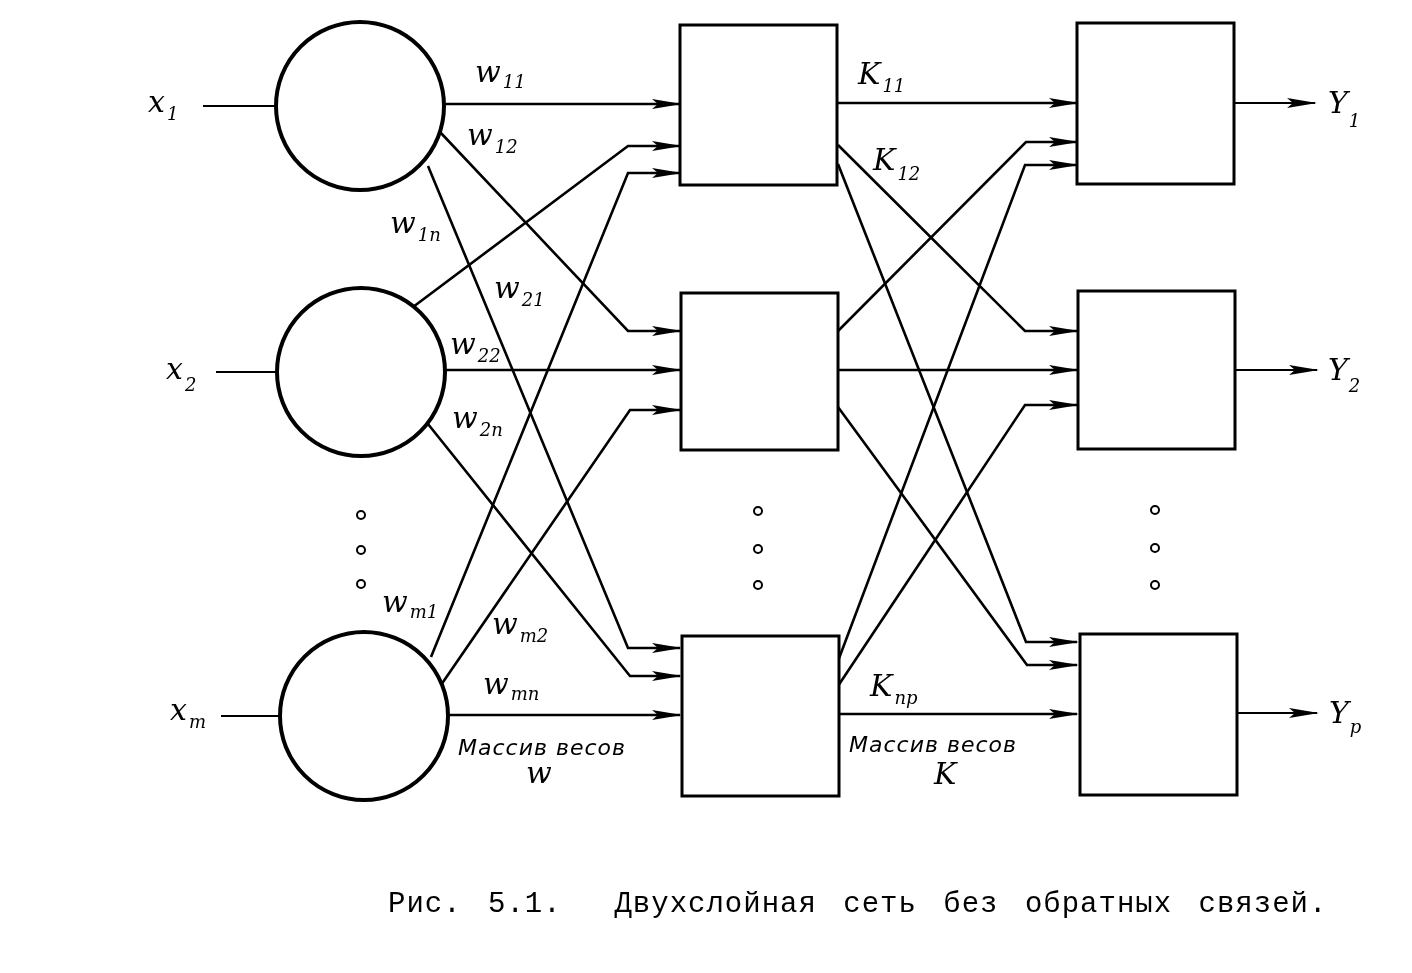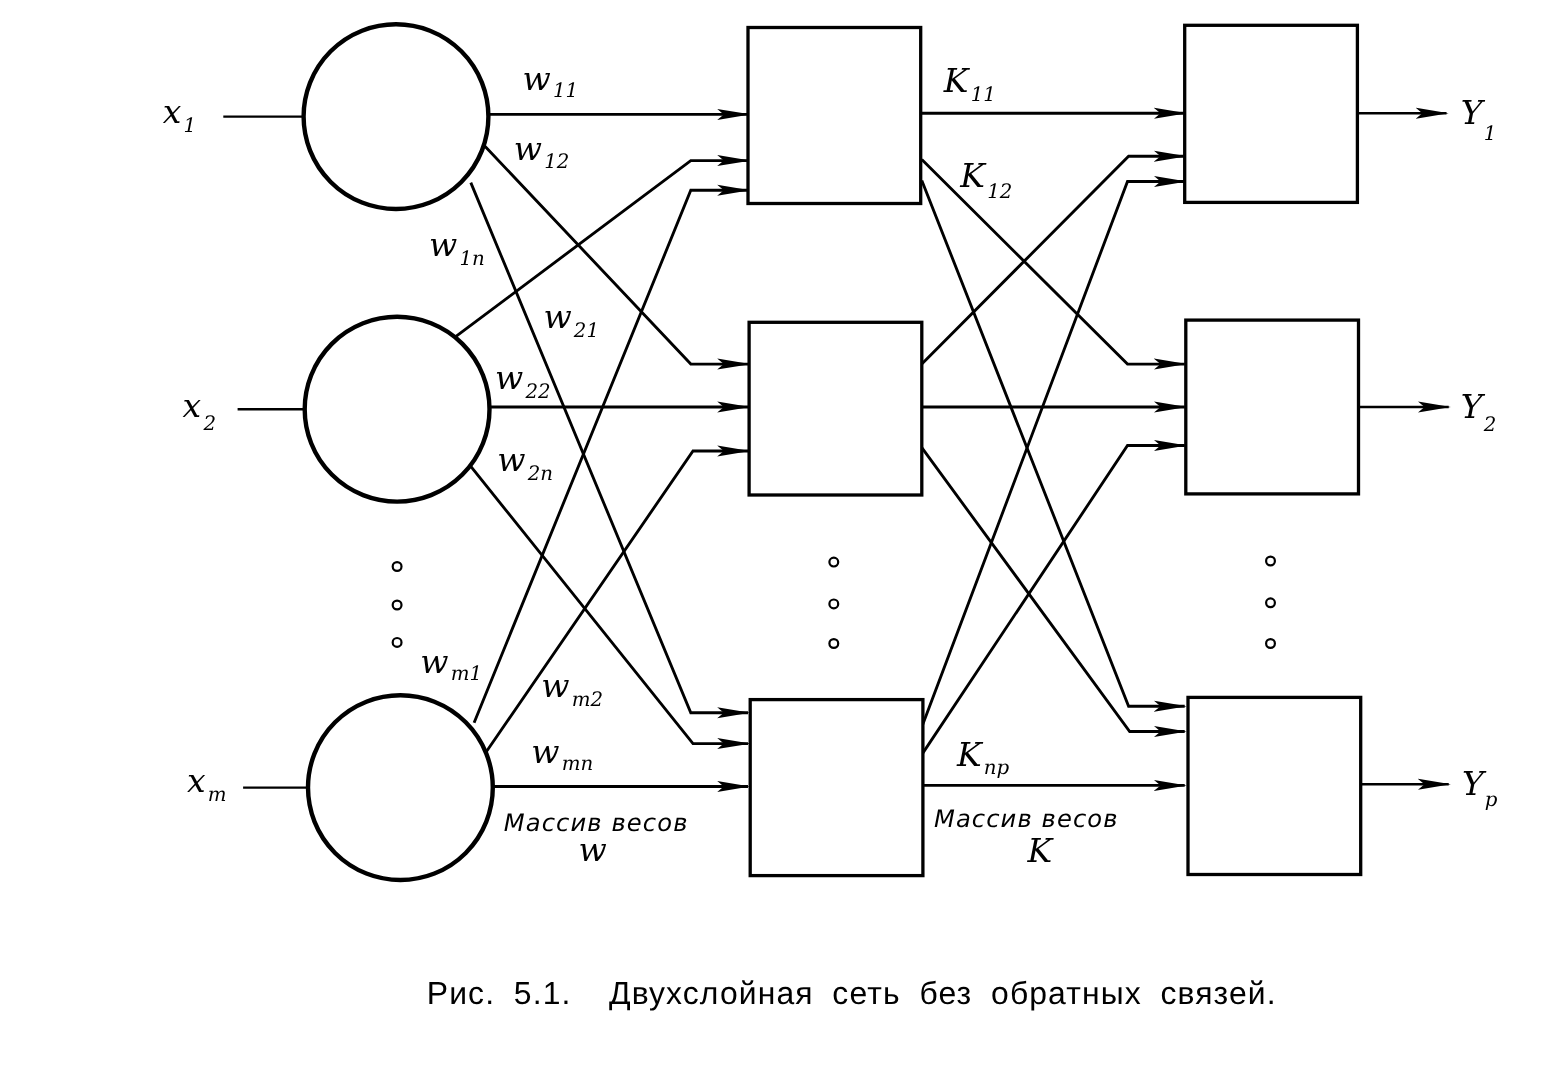--- a/index.html
+++ b/index.html
@@ -7,21 +7,21 @@
     #diagram { position: absolute; left: 0; top: 0; width: 1412px; height: 973px; }
     .wire { stroke: #000; stroke-width: 2.6; fill: none; stroke-linejoin: miter; }
     .thin { stroke: #000; stroke-width: 2.2; fill: none; }
     .node-circle { stroke: #000; stroke-width: 4; fill: #fff; }
     .node-box { stroke: #000; stroke-width: 3; fill: #fff; }
     .ell { stroke: #000; stroke-width: 2; fill: #fff; }
     .lbl { font-family: "DejaVu Serif", serif; font-style: italic; fill: #000; }
     .main { font-size: 30px; }
     .sub { font-size: 18px; }
     .arr-caption { font-family: "DejaVu Sans", sans-serif; font-style: italic; font-size: 22px; letter-spacing: 1px; fill: #000; }
-    .caption { position: absolute; left: 388px; top: 888px; font-family: Liberation Sans, sans-serif; font-size: 29px; letter-spacing: 1px; word-spacing: 8px; color: #000; white-space: pre; }
+    .caption { position: absolute; left: 388px; top: 888px; font-family: Liberation Mono, monospace; font-size: 29px; letter-spacing: 1px; word-spacing: 8px; color: #000; white-space: pre; }
   </style>
 </head>
 <body>
 
 <svg id="diagram" viewBox="0 0 1412 973" xmlns="http://www.w3.org/2000/svg">
   <defs>
     <marker id="arrow" markerWidth="30" markerHeight="12" refX="28" refY="6" orient="auto" markerUnits="userSpaceOnUse">
       <path d="M0,1 L30,6 L0,11 L6,6 Z" fill="#000"></path>
     </marker>
   </defs>

